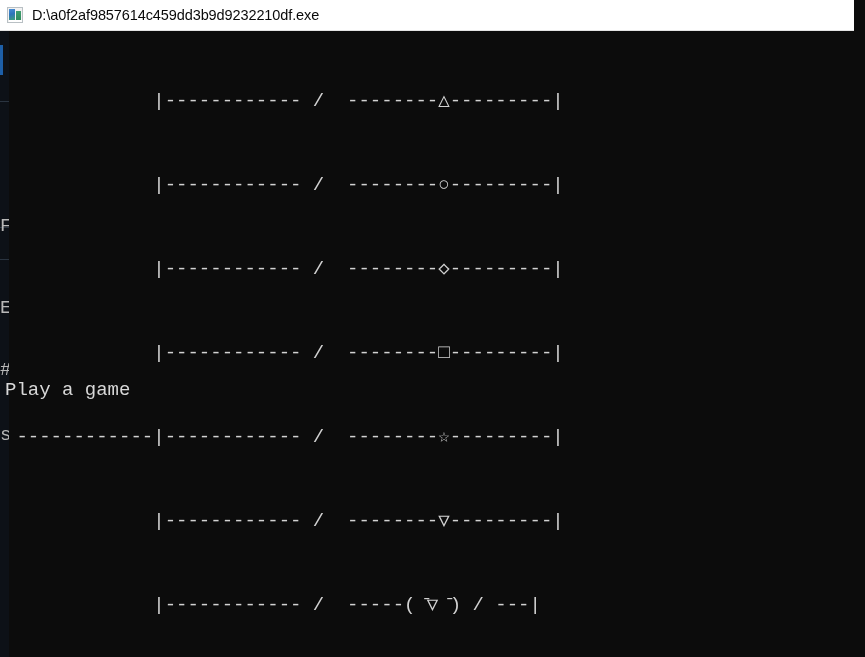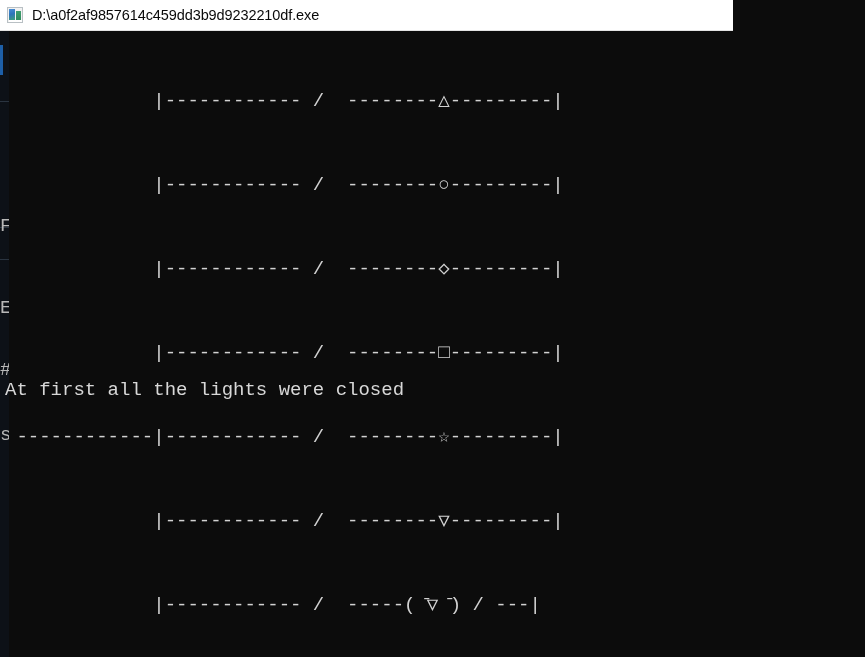--- a/index.html
+++ b/index.html
@@ -20,21 +20,21 @@
     width: 865px;
     height: 657px;
     background: #0c0c0c;
     overflow: hidden;
   }
 
   
   .titlebar {
     position: absolute;
     left: 0; top: 0;
-    width: 733px;
+    width: 854px;
     height: 31px;
     background: #ffffff;
     display: flex;
     align-items: center;
     box-sizing: border-box;
     padding-left: 7px;
     border-bottom: 1px solid #e3e3e3;
   }
   .titlebar-icon {
     width: 16px;
@@ -197,21 +197,21 @@
         <span class="artline">             |------------ /  -----( ̄▽ ̄) / ---|</span>
         
         
         
         
         
       </div>
 
       
       <div class="body-block">
-        <span class="txtline">At first all the lights were closed</span>
+        <span class="txtline">Play a game</span>
         
         
         
         
         
         
         
         
       </div>
 

